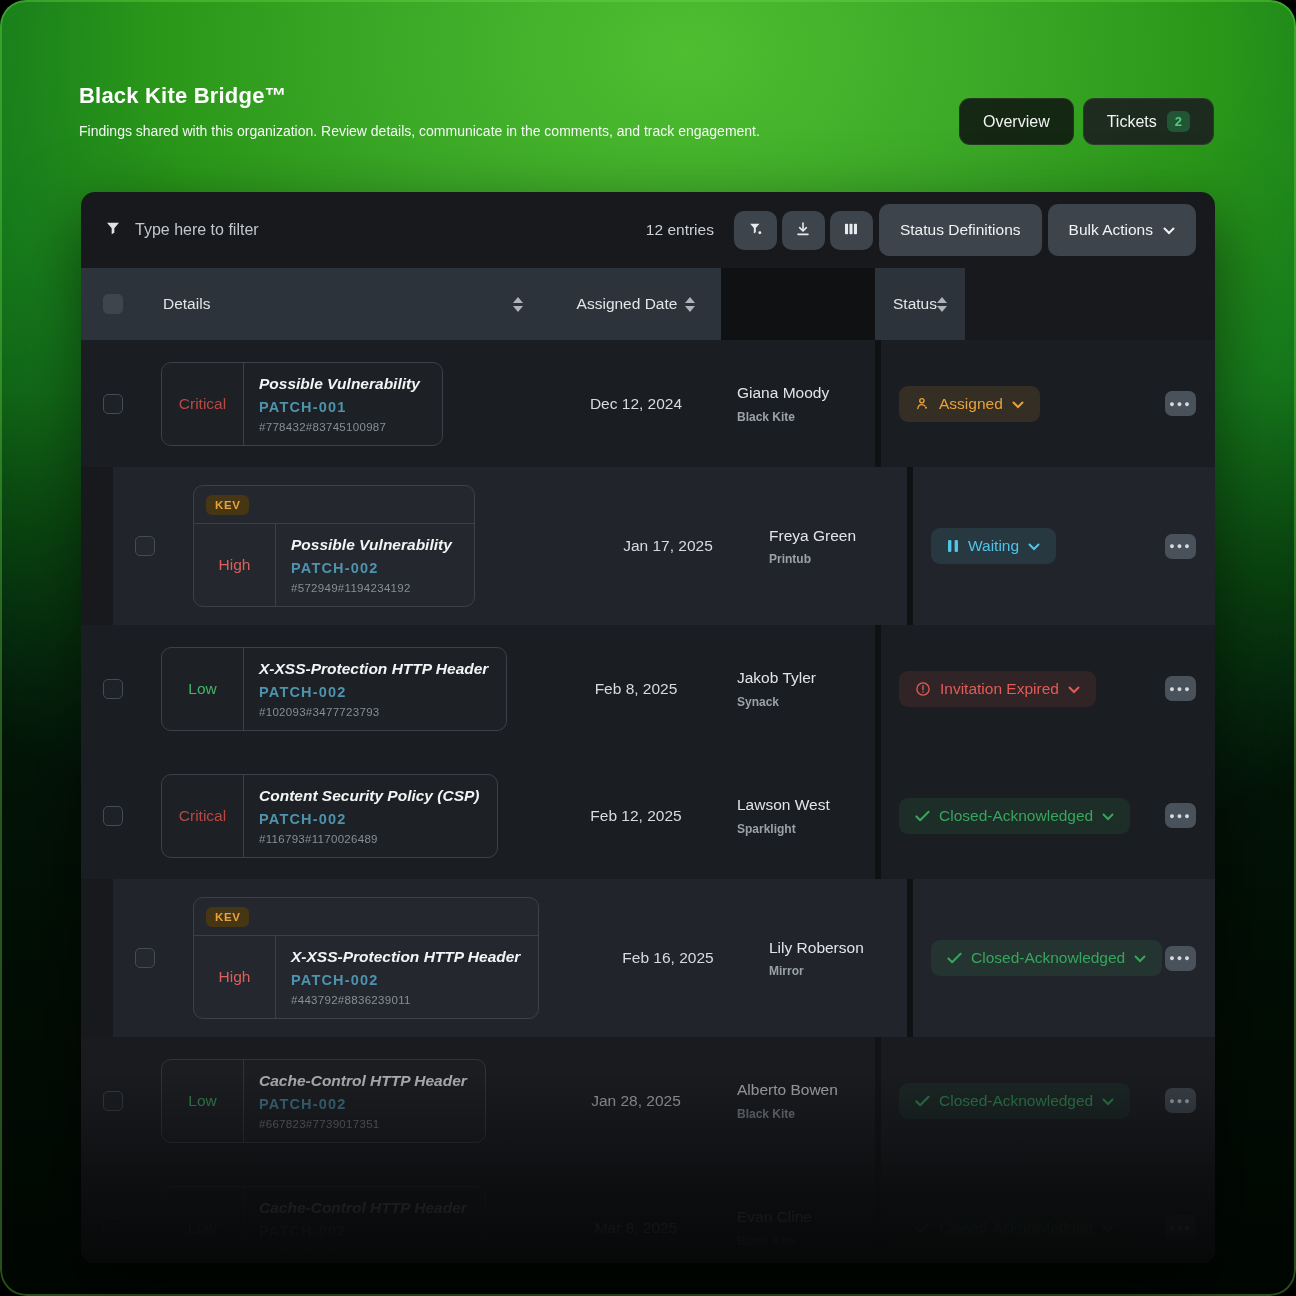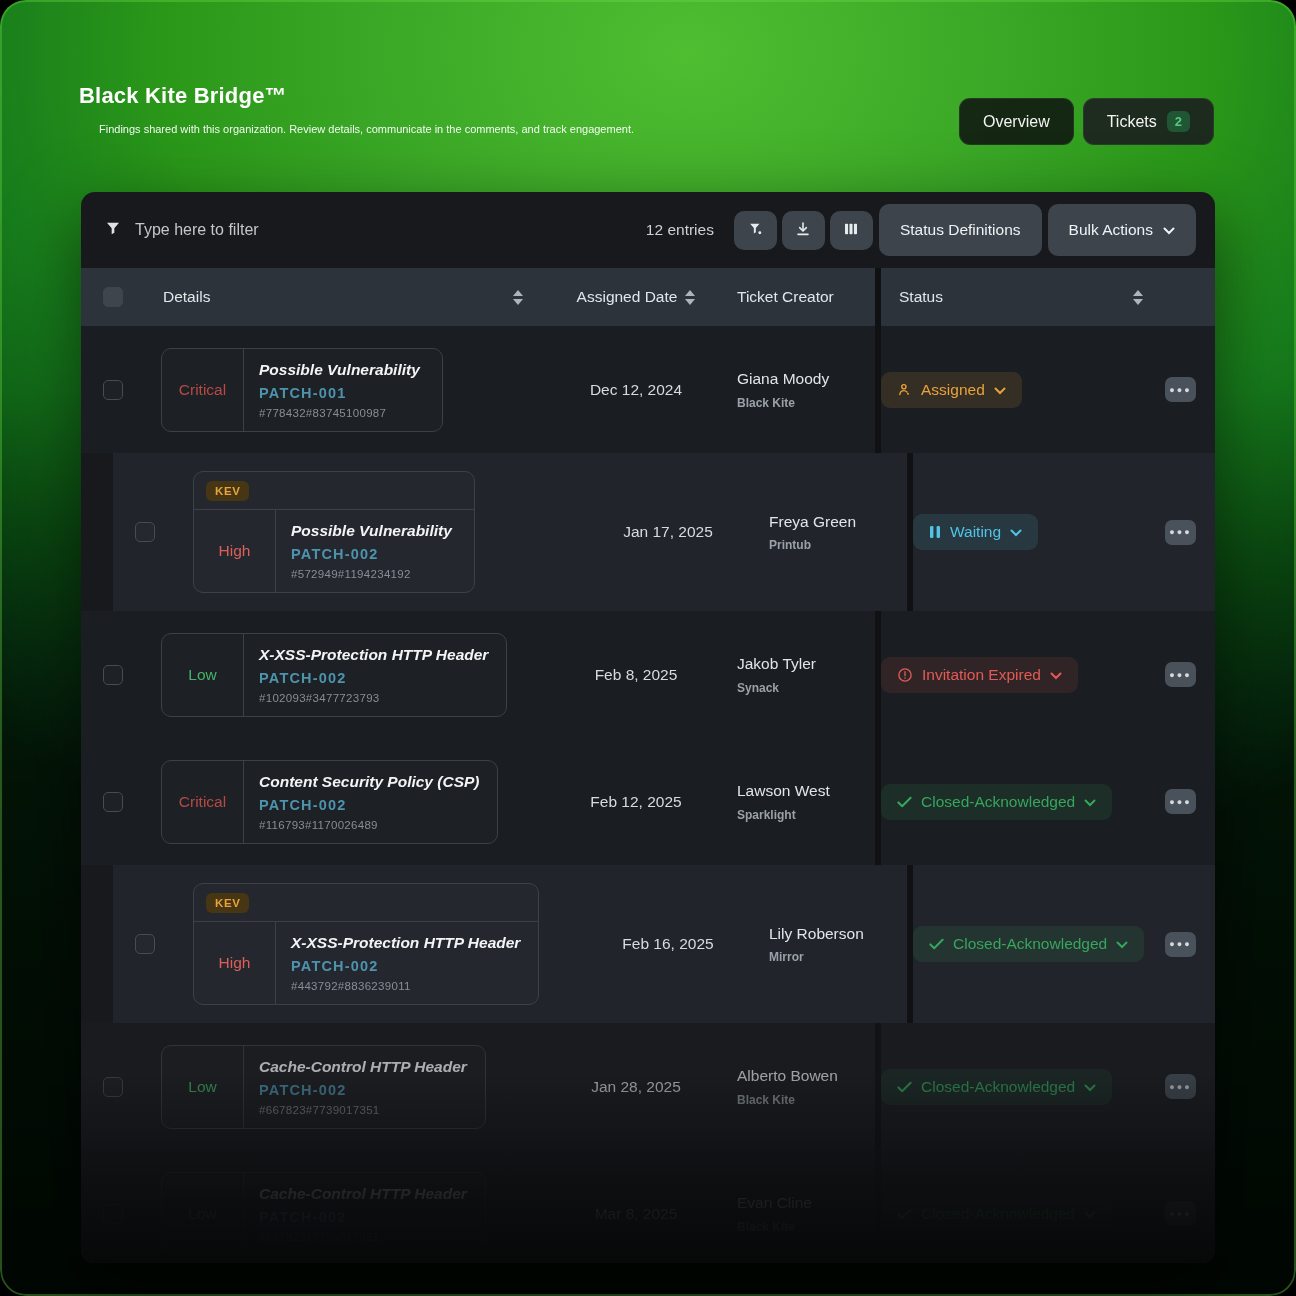--- a/index.html
+++ b/index.html
@@ -6,21 +6,21 @@
   html,body { width:1296px; height:1296px; background:#000; font-family:"Liberation Sans", sans-serif; }
   .frame {
     position:relative; width:1296px; height:1296px; border-radius:26px; overflow:hidden;
     background:
       linear-gradient(180deg, rgba(0,0,0,0) 30%, rgba(0,0,0,0.55) 70%, rgba(0,0,0,0.82) 100%),
       radial-gradient(1150px 860px at 53% 4%, #4fbe31 0%, #3aa726 28%, #2a9719 46%, #177c1c 62%, #0c5413 78%, #073512 92%, #05230c 100%);
     box-shadow: inset 0 0 0 2px rgba(115,220,75,0.35);
   }
   
   .page-title { position:absolute; left:79px; top:83px; font-size:22px; font-weight:700; color:#ffffff; letter-spacing:.2px; }
-  .page-sub { position:absolute; left:79px; top:121px; width:740px; font-size:11px; line-height:1.47; color:rgba(255,255,255,.95);margin-left:20px; }
+  .page-sub { position:absolute; left:79px; top:121px; width:740px; font-size:14px; line-height:1.47; color:rgba(255,255,255,.95); }
   .tabs { position:absolute; right:82px; top:98px; display:flex; gap:9px; }
   .tab {
     display:flex; align-items:center; gap:10px; height:47px; padding:0 23px;
     background:rgba(16,22,17,.88); border:1px solid rgba(255,255,255,.07); border-radius:11px;
     color:#f2f4f2; font-size:16px; cursor:pointer;
   }
   .tab.lighter { background:rgba(28,34,32,.92); }
   .tab .badge { background:rgba(34,94,58,.85); color:#57c97e; font-size:13px; font-weight:600; padding:3px 8px; border-radius:6px; }
   
   .panel {
@@ -43,21 +43,21 @@
     width:43px; height:39px; border-radius:10px; border:none; background:#3d444c; color:#e8ebee;
     display:flex; align-items:center; justify-content:center; margin-left:5px; cursor:pointer;
   }
   .text-btn {
     height:52px; border:none; border-radius:10px; background:#3d444c; color:#f0f2f4;
     font-size:15.5px; font-family:inherit; padding:0 21px; margin-left:6px; cursor:pointer;
     display:flex; align-items:center; gap:10px;
   }
   
   .thead, .trow { display:grid; grid-template-columns:64px 406px 170px 154px 6px 1fr; }
-  .thead { height:58px; }
+  .thead { height:72px; }
   .thead .hcell { background:#2d333a; display:flex; align-items:center; color:#e2e6e9; font-size:15.5px; font-weight:500; }
   .hcell.cb { justify-content:center; }
   .hcell.details { padding-left:18px; justify-content:space-between; padding-right:28px; }
   .hcell.date { justify-content:center; gap:8px; }
   .hcell.creator { padding-left:16px; }
   .hcell.status { padding-left:18px; justify-content:space-between; padding-right:72px; }
   .seam { background:#0f1113; }
   .sort { display:flex; flex-direction:column; gap:3px; align-items:center; }
   .sort i { display:block; width:0; height:0; border-left:5px solid transparent; border-right:5px solid transparent; }
   .sort .up { border-bottom:6px solid #aeb4ba; }
@@ -80,21 +80,21 @@
   .sev-low { color:#45b469; }
   .card-body { padding:12px 18px 12px 15px; }
   .f-title { color:#f3f4f5; font-size:15.5px; font-weight:600; margin-bottom:6px; white-space:nowrap;font-style:italic; }
   .f-patch { color:#4e93ad; font-size:14.5px; font-weight:600; letter-spacing:1.2px; margin-bottom:6px; }
   .f-hash { color:#878e96; font-size:11.5px; letter-spacing:.3px; }
   .date-cell { justify-content:center; color:#d8dbde; font-size:15.5px; }
   .creator-cell { padding-left:16px; }
   .creator-inner { line-height:1.75; }
   .creator-name { color:#e2e5e8; font-size:15.5px; }
   .creator-company { color:#9aa1a8; font-size:12px;font-weight:bold; }
-  .status-cell { padding-right:19px; }
+  .status-cell { padding-left:18px; padding-right:19px; }
   .status-pill {
     display:inline-flex; align-items:center; gap:9px; height:36px; padding:0 15px;
     border-radius:9px; font-size:15.5px; font-weight:500; cursor:pointer; border:1px solid transparent;
   }
   .st-assigned { color:#e9a23b; background:rgba(233,162,59,.13); }
   .st-waiting  { color:#52c3e6; background:rgba(82,195,230,.12); }
   .st-expired  { color:#e25b55; background:rgba(226,91,85,.12); }
   .st-closed   { color:#36a65d; background:rgba(54,166,93,.12); }
   .pill-spacer { flex:1; }
   .more-btn {
@@ -185,23 +185,20 @@
             <i class="dn"></i>
           </span>
       </div>
       <div class="hcell date">
         <span>Assigned Date</span>
         <span class="sort">
             <i class="up"></i>
             <i class="dn"></i>
           </span>
       </div>
-      <div class="hcell creator">
-        <span>Ticket Creator</span>
-      </div>
       <div class="seam"></div>
       <div class="hcell status">
         <span>Status</span>
         <span class="sort">
             <i class="up"></i>
             <i class="dn"></i>
           </span>
       </div>
     </div>
 

